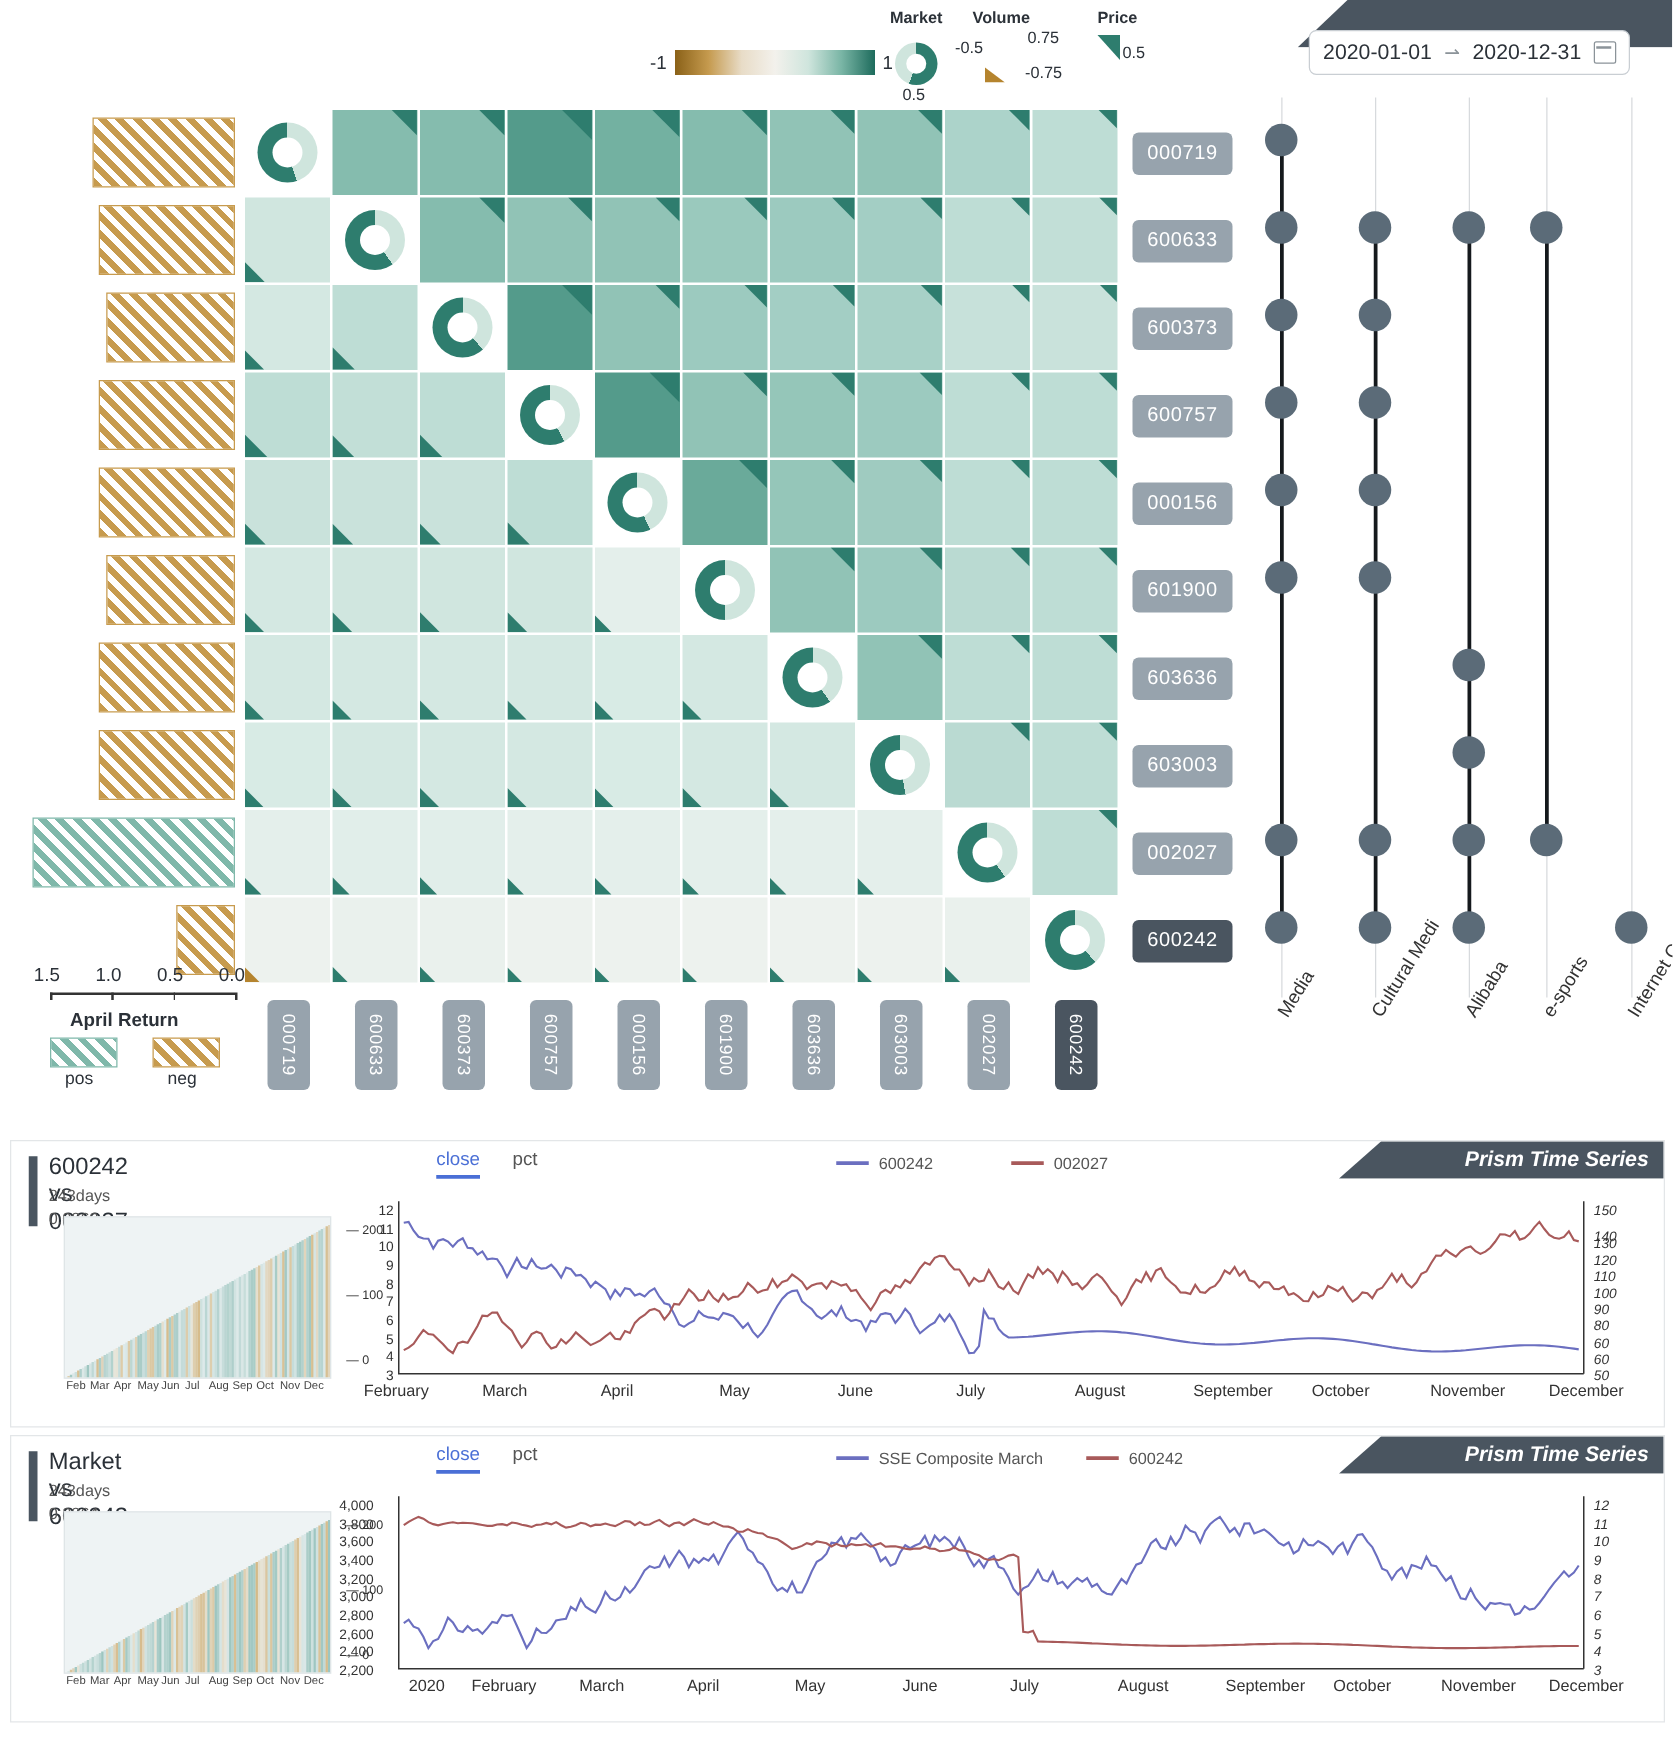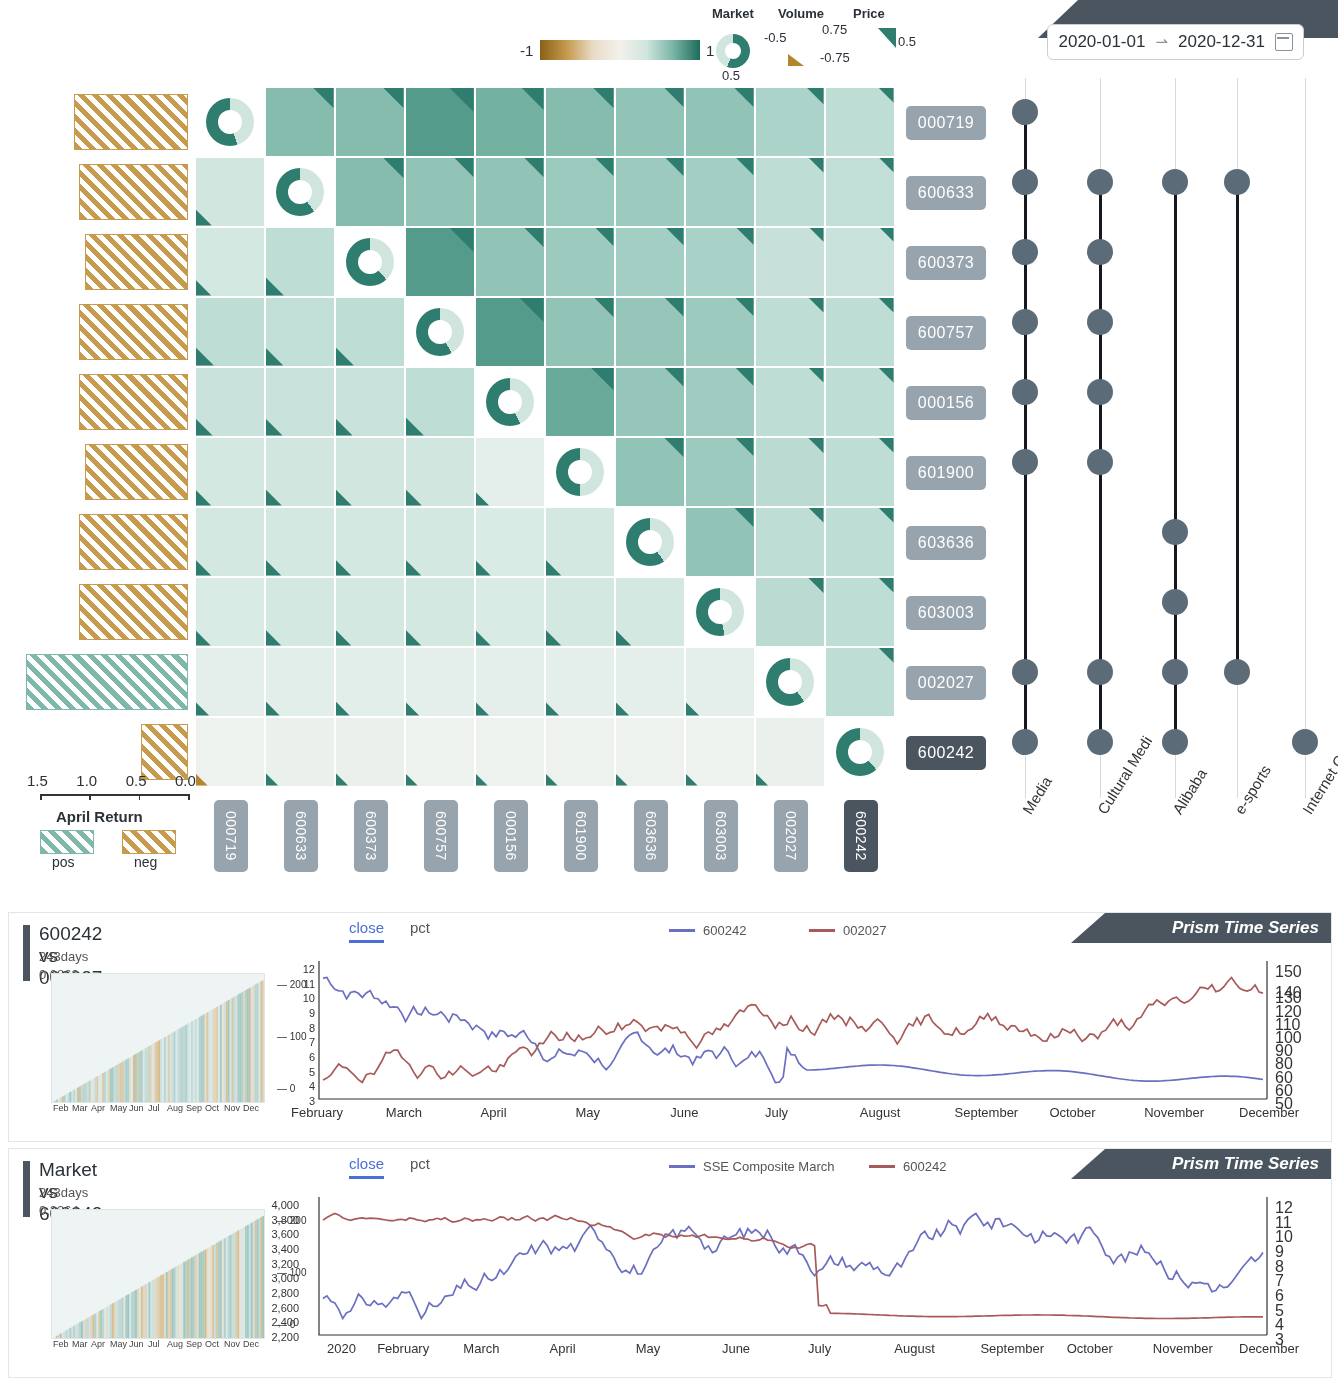--- a/index.html
+++ b/index.html
@@ -136,21 +136,21 @@
   .legend-line{position:absolute;display:flex;align-items:center;gap:8px;font-size:13px;color:#555;}
   .legend-line i{display:block;width:26px;height:3px;}
 
   .triangle-mini{
     position:absolute;background:#eef3f4;border:1px solid #dfe5e7;
   }
   .mini-axis-lab{position:absolute;font-size:9px;color:#444;}
   .mini-right-lab{position:absolute;font-size:10px;color:#333;}
 
   .ylab{position:absolute;font-size:11px;color:#333;text-align:right;}
-  .ylab-r{position:absolute;font-size:16px;color:#333;}
+  .ylab-r{position:absolute;font-size:11px;color:#333;font-style:italic;}
   .xlab{position:absolute;font-size:13px;color:#333;}
   svg{display:block;}
 </style>
 </head>
 <body>
 
 <div class="panel" id="matrix-panel">
 
 
   <div class="ribbon2"></div>
@@ -165,21 +165,21 @@
     <div class="lg-sub" style="left:202px;top:62px;">0.5</div>
 
     <div class="lg-head" style="left:258px;top:0px;">Volume</div>
     <div class="lg-sub" style="left:244px;top:24px;">-0.5</div>
     <div class="lg-sub" style="left:302px;top:16px;">0.75</div>
     <div class="lg-sub" style="left:300px;top:44px;">-0.75</div>
     <svg style="position:absolute;left:268px;top:38px;" width="30" height="22">
       <polygon points="0,22 0,10 16,22" fill="#b5842e"></polygon>
     </svg>
 
-    <div class="lg-head" style="left:333px;top:0px;">Price</div>
+    <div class="lg-head" style="left:358px;top:0px;">Price</div>
     <div class="lg-sub" style="left:378px;top:28px;">0.5</div>
     <svg style="position:absolute;left:348px;top:22px;" width="30" height="26">
       <polygon points="28,0 28,20 10,0" fill="#2e7d6e"></polygon>
     </svg>
   </div>
 
   <div id="date-ctrl">
     <div class="dlabel">Date:</div>
     <div class="date-box">
       <span>2020-01-01</span>

